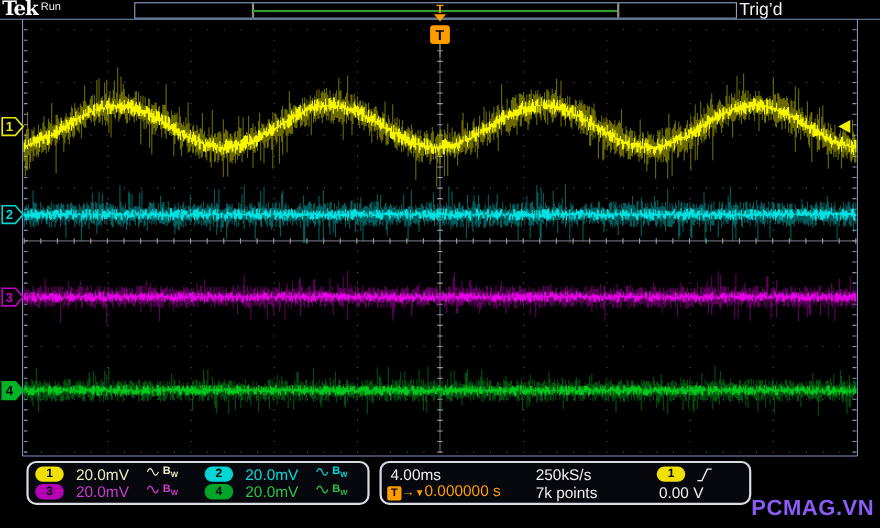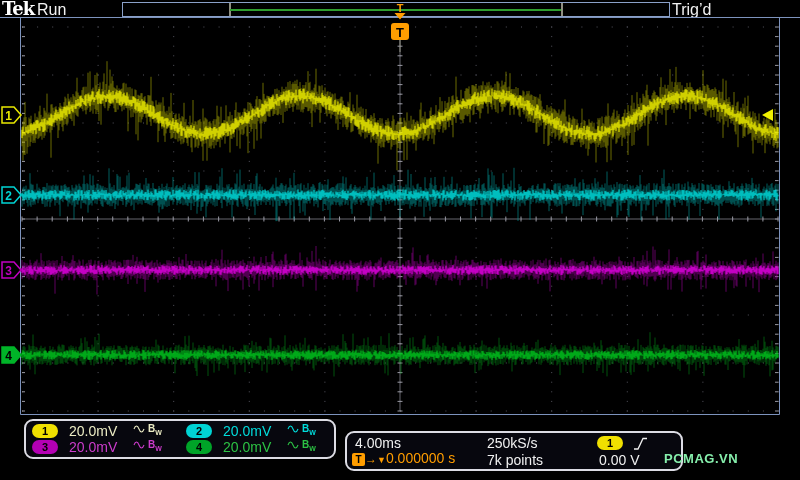--- a/index.html
+++ b/index.html
@@ -2,46 +2,46 @@
 <html><head>
 <meta charset="utf-8">
 <style>
   html,body{margin:0;padding:0;background:#000;}
   .scope{position:relative;width:800px;height:480px;background:#000;overflow:hidden;
          font-family:"Liberation Sans","DejaVu Sans",sans-serif;color:#fff;padding-left:32px;}
   
   .topbar{position:absolute;left:0;top:0;width:800px;height:18px;background:#000;}
   .tek-logo{position:absolute;left:2px;top:-2px;font-family:"DejaVu Serif",serif;
             font-weight:bold;font-size:18px;color:#fff;letter-spacing:-1px;}
-  .run-state{position:absolute;left:37px;top:1px;font-size:16px;color:#f2f2f2;}
+  .run-state{position:absolute;left:37px;top:1px;font-size:10px;color:#f2f2f2;}
   .trig-status{position:absolute;left:672px;top:1px;font-size:16px;color:#f2f2f2;}
   .acqbox{position:absolute;left:122px;top:2px;width:546px;height:13px;
           border:1px solid #8aa0c8;background:#000;}
   .acq-green{position:absolute;left:107px;top:6px;width:332px;height:2px;background:#2f9e2f;}
   .acq-bracket{position:absolute;top:0px;width:2px;height:13px;background:#8f8f82;}
   
   .statusbar{position:absolute;left:0;top:419px;width:800px;height:44px;}
   .sbox{position:absolute;top:0;background:#07070e;border:2px solid #dcdce4;border-radius:9px;}
   .box-left{left:24px;width:308px;height:36px;}
-  .box-right{left:345px;width:334px;height:36px;margin-top:12px;}
+  .box-right{left:345px;width:334px;height:36px;}
   .ch-cell{position:absolute;height:16px;display:flex;align-items:center;}
   .badge{display:inline-block;width:26px;height:14px;border-radius:7px;color:#000;
          font-weight:bold;font-size:11px;line-height:14px;text-align:center;flex:0 0 auto;}
   .ch-val{font-size:14px;margin-left:11px;width:60px;}
   .ch-icons{display:flex;align-items:flex-start;margin-left:4px;}
   .bw{font-size:10px;font-weight:bold;line-height:10px;margin-left:2px;}
   .bw sub{font-size:7px;}
   .rfield{position:absolute;font-size:14px;color:#f0f0f0;white-space:nowrap;}
   .orange{color:#ff9d00;}
   .t-chip{display:inline-block;width:13px;height:13px;background:#ff9d00;color:#000;
           border-radius:2px;font-size:10px;font-weight:bold;line-height:13px;text-align:center;}
   .tri-dn{font-size:9px;}
   .arrow-r{font-size:12px;}
-  .watermark{position:absolute;left:664px;top:451px;font-size:13px;font-weight:bold;
-             color:#86efac;letter-spacing:0.5px;}
+  .watermark{position:absolute;left:683px;top:451px;font-size:20px;font-weight:bold;
+             color:#8b5cf6;letter-spacing:0.5px;}
   svg.scope-svg{position:absolute;left:0;top:0;pointer-events:none;}
 </style>
 </head>
 <body>
 
 <div class="scope">
 
   <div class="topbar">
     <span class="tek-logo">Tek</span>
     <span class="run-state">Run</span>

